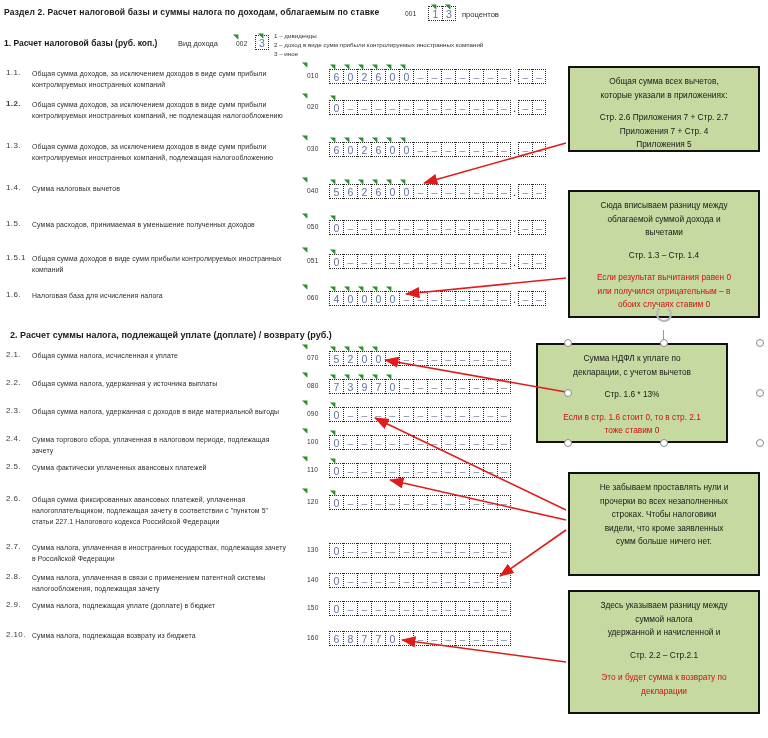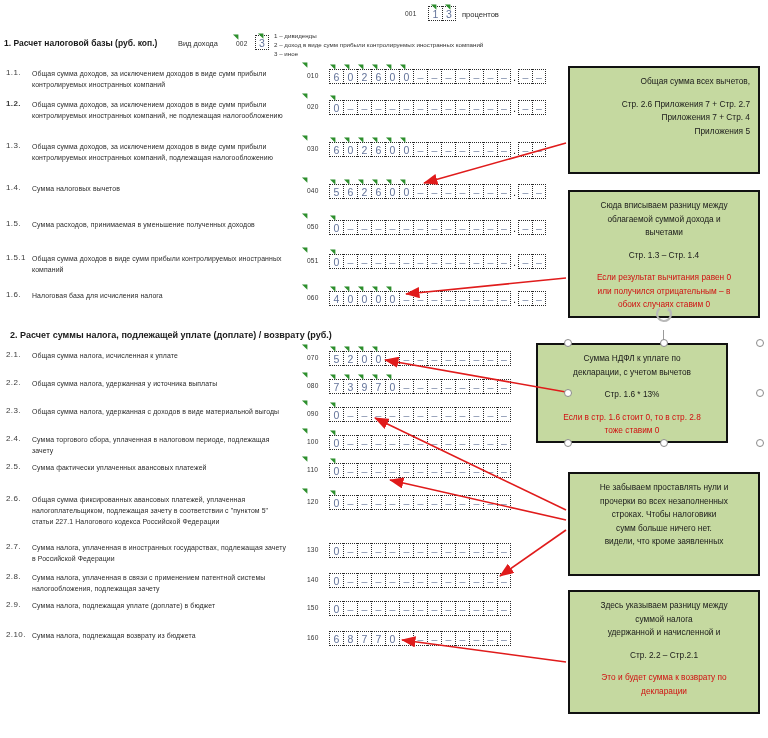--- a/index.html
+++ b/index.html
@@ -128,20 +128,21 @@
   
   #arrows { position: absolute; left: 0; top: 0; width: 768px; height: 738px; pointer-events: none; z-index: 8; }
 
   .rot-icon { position: absolute; z-index: 13; }
 </style>
 </head>
 <body>
 
 <div id="page">
 
+  <div class="hdr-main" style="left:4px; top:7px;">Раздел 2. Расчет налоговой базы и суммы налога по доходам, облагаемым по ставке</div>
   <div class="code-num" style="left:405px; top:10px;">001</div>
   <div class="cellgrid" style="left:428px; top:6px;">
     <div class="cell">1</div>
     <div class="cell">3</div>
   </div>
   <div class="tick2" style="left:431px; top:3px;">◥</div>
   <div class="tick2" style="left:445px; top:3px;">◥</div>
   <div class="lbl-plain" style="left:462px; top:10px; font-size:7.6px;">процентов</div>
 
   <div class="hdr-sub" style="left:4px; top:38px;">1. Расчет налоговой базы (руб. коп.)</div>
@@ -582,22 +583,23 @@
           <div class="cell dash">–</div>
           <div class="cell dash">–</div>
           <div class="cell dash">–</div>
           <div class="cell dash">–</div>
           <div class="cell dash">–</div>
           <div class="cell dash">–</div>
         </div>
       </div>
     </div>
 
-  <div class="callout" id="callout-deductions" style="left:568px; top:66px; width:192px; height:108px;text-align:right;">
+  <div class="callout" id="callout-deductions" style="left:568px; top:66px; width:192px; height:86px;">
       <div>Общая сумма всех вычетов,</div>
+      <div>которые указали в приложениях:</div>
       <span class="sp"></span>
       <div>Стр. 2.6 Приложения 7 + Стр. 2.7</div>
       <div>Приложения 7 + Стр. 4</div>
       <div>Приложения 5</div>
     </div>
 
   <div class="callout" id="callout-taxbase" style="left:568px; top:190px; width:192px; height:128px;">
       <div>Сюда вписываем разницу между</div>
       <div>облагаемой суммой дохода и</div>
       <div>вычетами</div>
@@ -612,39 +614,39 @@
     <circle cx="9" cy="9" r="7" fill="none" stroke="#b9b9b9" stroke-width="2.2" stroke-dasharray="33 11" transform="rotate(-40 9 9)"></circle>
     <path d="M13.2 2.6 L16.4 5.2 L12.4 6.4 Z" fill="#b9b9b9"></path>
   </svg>
 
   <div class="callout selected" id="callout-ndfl" style="left:536px; top:343px; width:192px; height:100px;">
       <div>Сумма НДФЛ к уплате по</div>
       <div>декларации, с учетом вычетов</div>
       <span class="sp"></span>
       <div>Стр. 1.6 * 13%</div>
       <span class="sp"></span>
-      <div class="red">Если в стр. 1.6 стоит 0, то в стр. 2.8</div>
+      <div class="red">Если в стр. 1.6 стоит 0, то в стр. 2.1</div>
       <div class="red">тоже ставим 0</div>
     </div>
   <div class="handle" style="left:564px; top:339px;"></div>
   <div class="handle" style="left:660px; top:339px;"></div>
   <div class="handle" style="left:756px; top:339px;"></div>
   <div class="handle" style="left:564px; top:389px;"></div>
   <div class="handle" style="left:756px; top:389px;"></div>
   <div class="handle" style="left:564px; top:439px;"></div>
   <div class="handle" style="left:660px; top:439px;"></div>
   <div class="handle" style="left:756px; top:439px;"></div>
   <div style="position:absolute; left:663px; top:330px; width:1px; height:10px; background:#9a9a9a; z-index:11;"></div>
 
   <div class="callout" id="callout-zeros" style="left:568px; top:472px; width:192px; height:104px;">
       <div>Не забываем проставлять нули и</div>
       <div>прочерки во всех незаполненных</div>
       <div>строках. Чтобы налоговики</div>
+      <div>видели, что кроме заявленных</div>
       <div>сумм больше ничего нет.</div>
-      <div>видели, что кроме заявленных</div>
     </div>
 
   <div class="callout" id="callout-refund" style="left:568px; top:590px; width:192px; height:124px;">
       <div>Здесь указываем разницу между</div>
       <div>суммой налога</div>
       <div>удержанной и начисленной и</div>
       <span class="sp"></span>
       <div>Стр. 2.2 – Стр.2.1</div>
       <span class="sp"></span>
       <div class="red">Это и будет сумма к возврату по</div>

